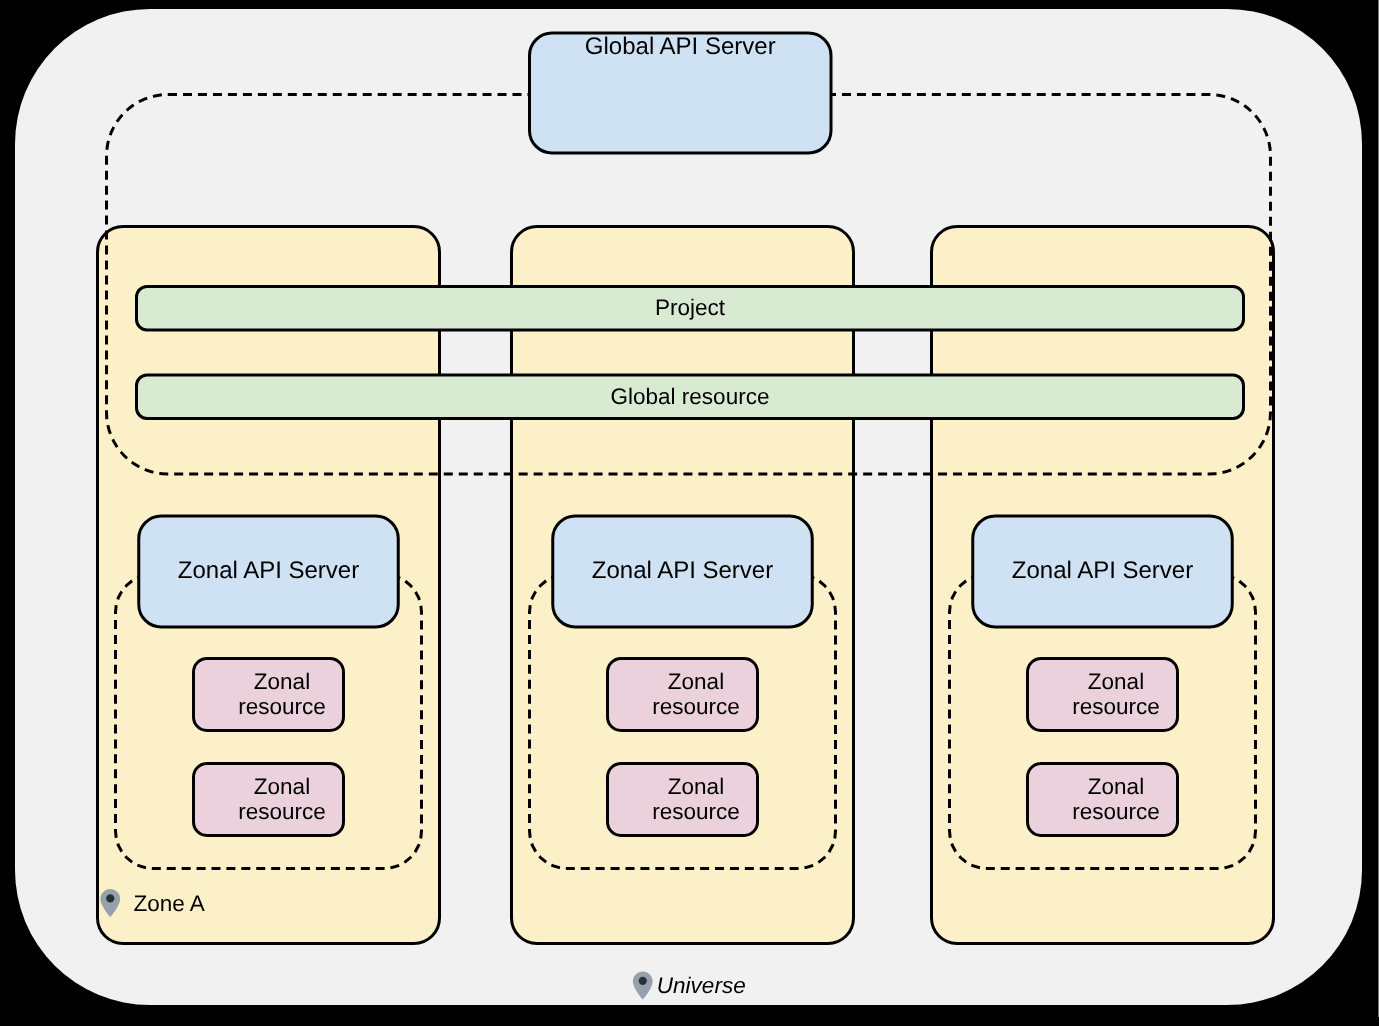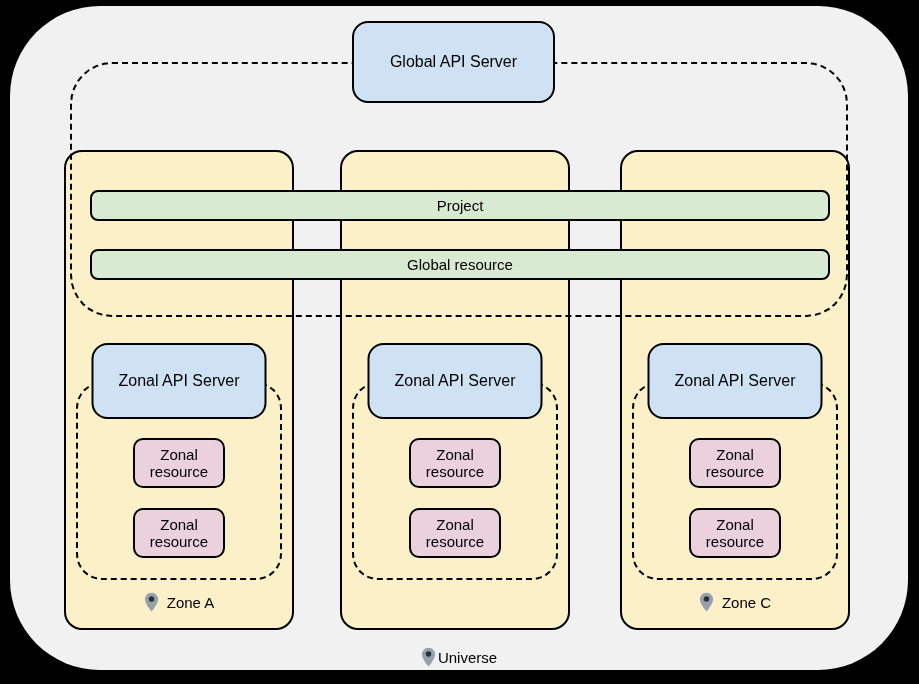--- a/index.html
+++ b/index.html
@@ -57,35 +57,35 @@
     background:var(--api-server-fill);
     border:2px solid var(--border);
     border-radius:16px;
     box-sizing:border-box;
     display:flex;align-items:center;justify-content:center;
     font-size:16px;
   }
 
   .resource{
     position:absolute;left:50%;transform:translateX(-50%);
-    width:92px;height:50px;
+    width:102px;height:50px;
     background:var(--resource-fill);
     border:2px solid var(--border);
     border-radius:10px;
     box-sizing:border-box;
-    display:flex;align-items:center;justify-content:center;
+    display:flex;align-items:center;justify-content:flex-end;
     font-size:15px;line-height:1.15;text-align:center;
   }
   .resource span{display:inline-block;width:80px;}
   .resource-1{top:286px;}
   .resource-2{top:356px;}
 
   .zone-label{
     position:absolute;left:0;right:0;top:436px;height:28px;
-    display:flex;align-items:center;justify-content:center;gap:8px;
+    display:flex;align-items:center;gap:8px;
     font-size:15px;
   }
   .pin{width:15px;height:20px;flex:0 0 auto;}
 
   
   .outer-dashed{
     position:absolute;left:70px;top:62px;width:778px;height:255px;
     border:2px dashed var(--border);
     border-radius:42px;
     box-sizing:border-box;
@@ -104,28 +104,29 @@
   .bar-project{top:190px;}
   .bar-global-resource{top:249px;}
 
   
   .global-api{
     position:absolute;left:352px;top:21px;width:203px;height:82px;
     background:var(--api-server-fill);
     border:2px solid var(--border);
     border-radius:16px;
     box-sizing:border-box;
-    display:flex;align-items:center;justify-content:center;
+    display:flex;align-items:flex-start;justify-content:center;
     font-size:16px;
   }
 
   .universe-label{
     position:absolute;left:10px;width:898px;top:643px;height:28px;
     display:flex;align-items:center;justify-content:center;gap:2px;
     font-size:15px;
+    font-style:italic;
   }
 </style>
 </head>
 <body>
 
 <div class="canvas">
 
   <div class="universe"></div>
 
   <div class="zone zone-a">
@@ -165,27 +166,20 @@
     <div class="inner-dashed"></div>
     <div class="zonal-api">
       <span>Zonal API Server</span>
     </div>
     <div class="resource resource-1">
       <span>Zonal resource</span>
     </div>
     <div class="resource resource-2">
       <span>Zonal resource</span>
     </div>
-    <div class="zone-label">
-      <svg class="pin" viewBox="0 0 24 32">
-        <path d="M12 1C6.2 1 1.5 5.7 1.5 11.5c0 7.9 10.5 19.5 10.5 19.5s10.5-11.6 10.5-19.5C22.5 5.7 17.8 1 12 1z" fill="var(--pin-fill)"></path>
-        <circle cx="12" cy="11" r="4.4" fill="var(--pin-dot)"></circle>
-      </svg>
-      <span>Zone C</span>
-    </div>
   </div>
 
   <div class="outer-dashed"></div>
 
   <div class="bar bar-project">
     <span>Project</span>
   </div>
   <div class="bar bar-global-resource">
     <span>Global resource</span>
   </div>

